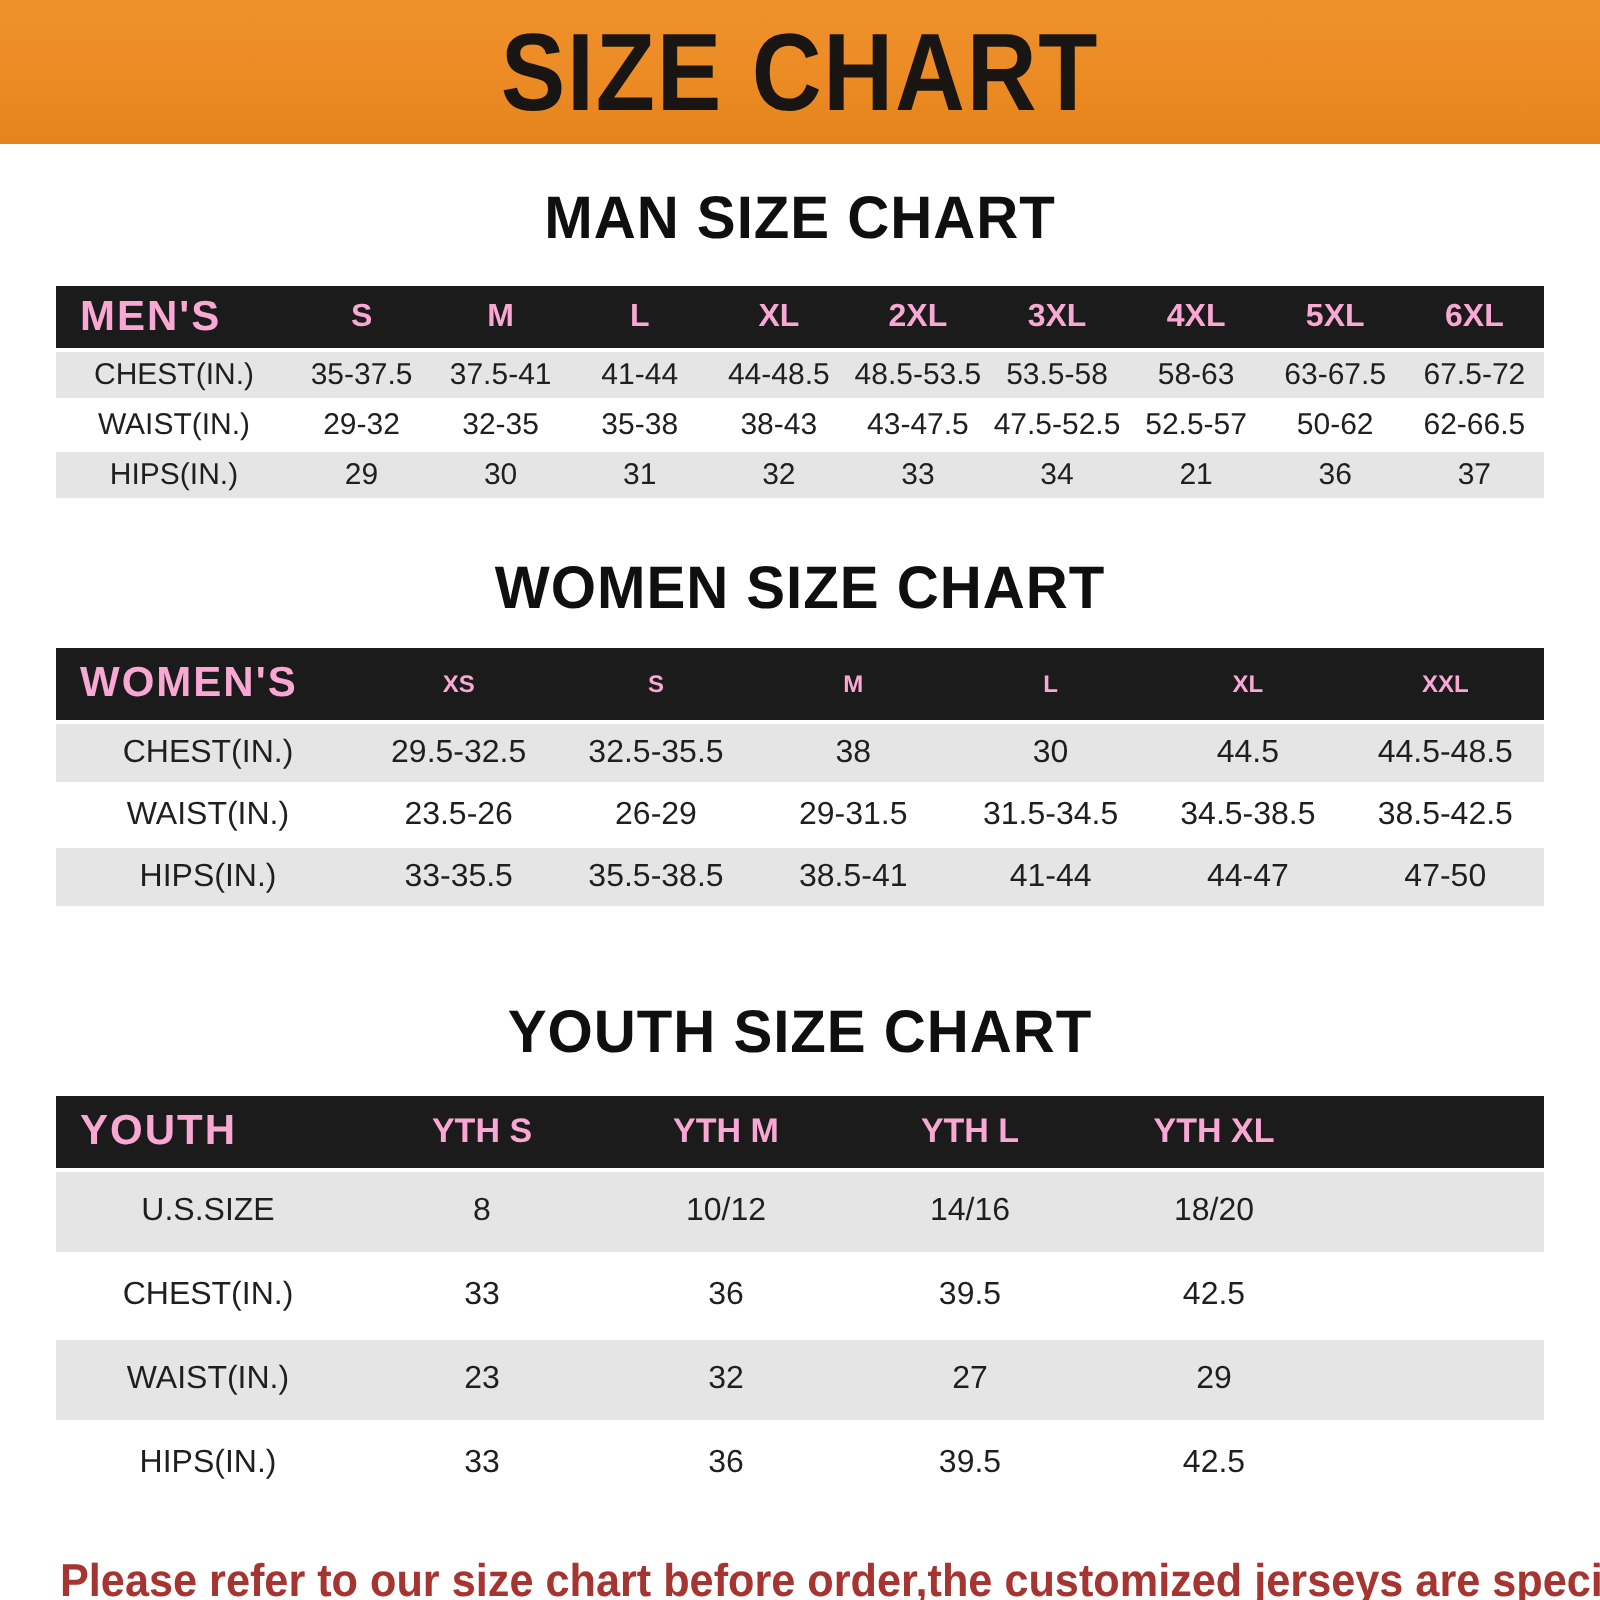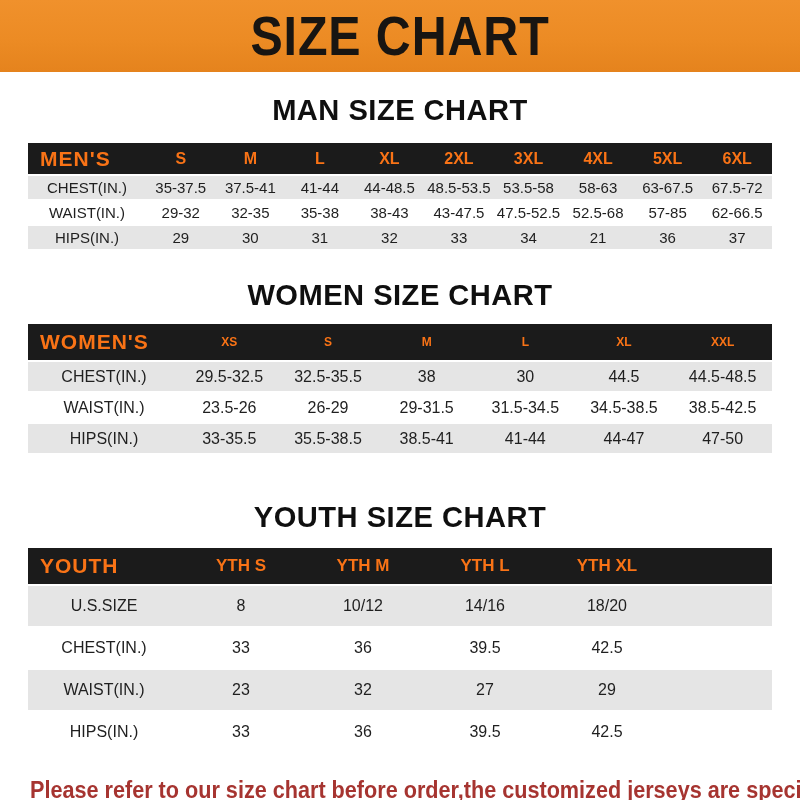--- a/index.html
+++ b/index.html
@@ -28,21 +28,21 @@
   .heading-men   { margin:20px 0 14px; }
   .heading-women { margin:26px 0 10px; }
   .heading-youth { margin:44px 0 12px; }
 
   
   table.size-table {
     width:744px; margin:0 auto; table-layout:fixed;
     border-collapse:separate; border-spacing:0 2px;
   }
   .size-table th {
-    background:#1b1b1b; color:#f97316; font-weight:bold;
+    background:#1b1b1b; color:#f9a8d4; font-weight:bold;
     text-align:center; white-space:nowrap;
   }
   .size-table th.corner {
     text-align:left; padding-left:12px; letter-spacing:1px;
   }
   .size-table td {
     background:#ffffff; color:#1f1f1f; text-align:center;
     white-space:nowrap;
   }
   .size-table tr.alt td { background:#e5e5e5; }
@@ -122,22 +122,22 @@
           <td>67.5-72</td>
         </tr>
         <tr>
           <td>WAIST(IN.)</td>
           <td>29-32</td>
           <td>32-35</td>
           <td>35-38</td>
           <td>38-43</td>
           <td>43-47.5</td>
           <td>47.5-52.5</td>
-          <td>52.5-68</td>
-          <td>57-85</td>
+          <td>52.5-57</td>
+          <td>50-62</td>
           <td>62-66.5</td>
         </tr>
         <tr class="alt">
           <td>HIPS(IN.)</td>
           <td>29</td>
           <td>30</td>
           <td>31</td>
           <td>32</td>
           <td>33</td>
           <td>34</td>

